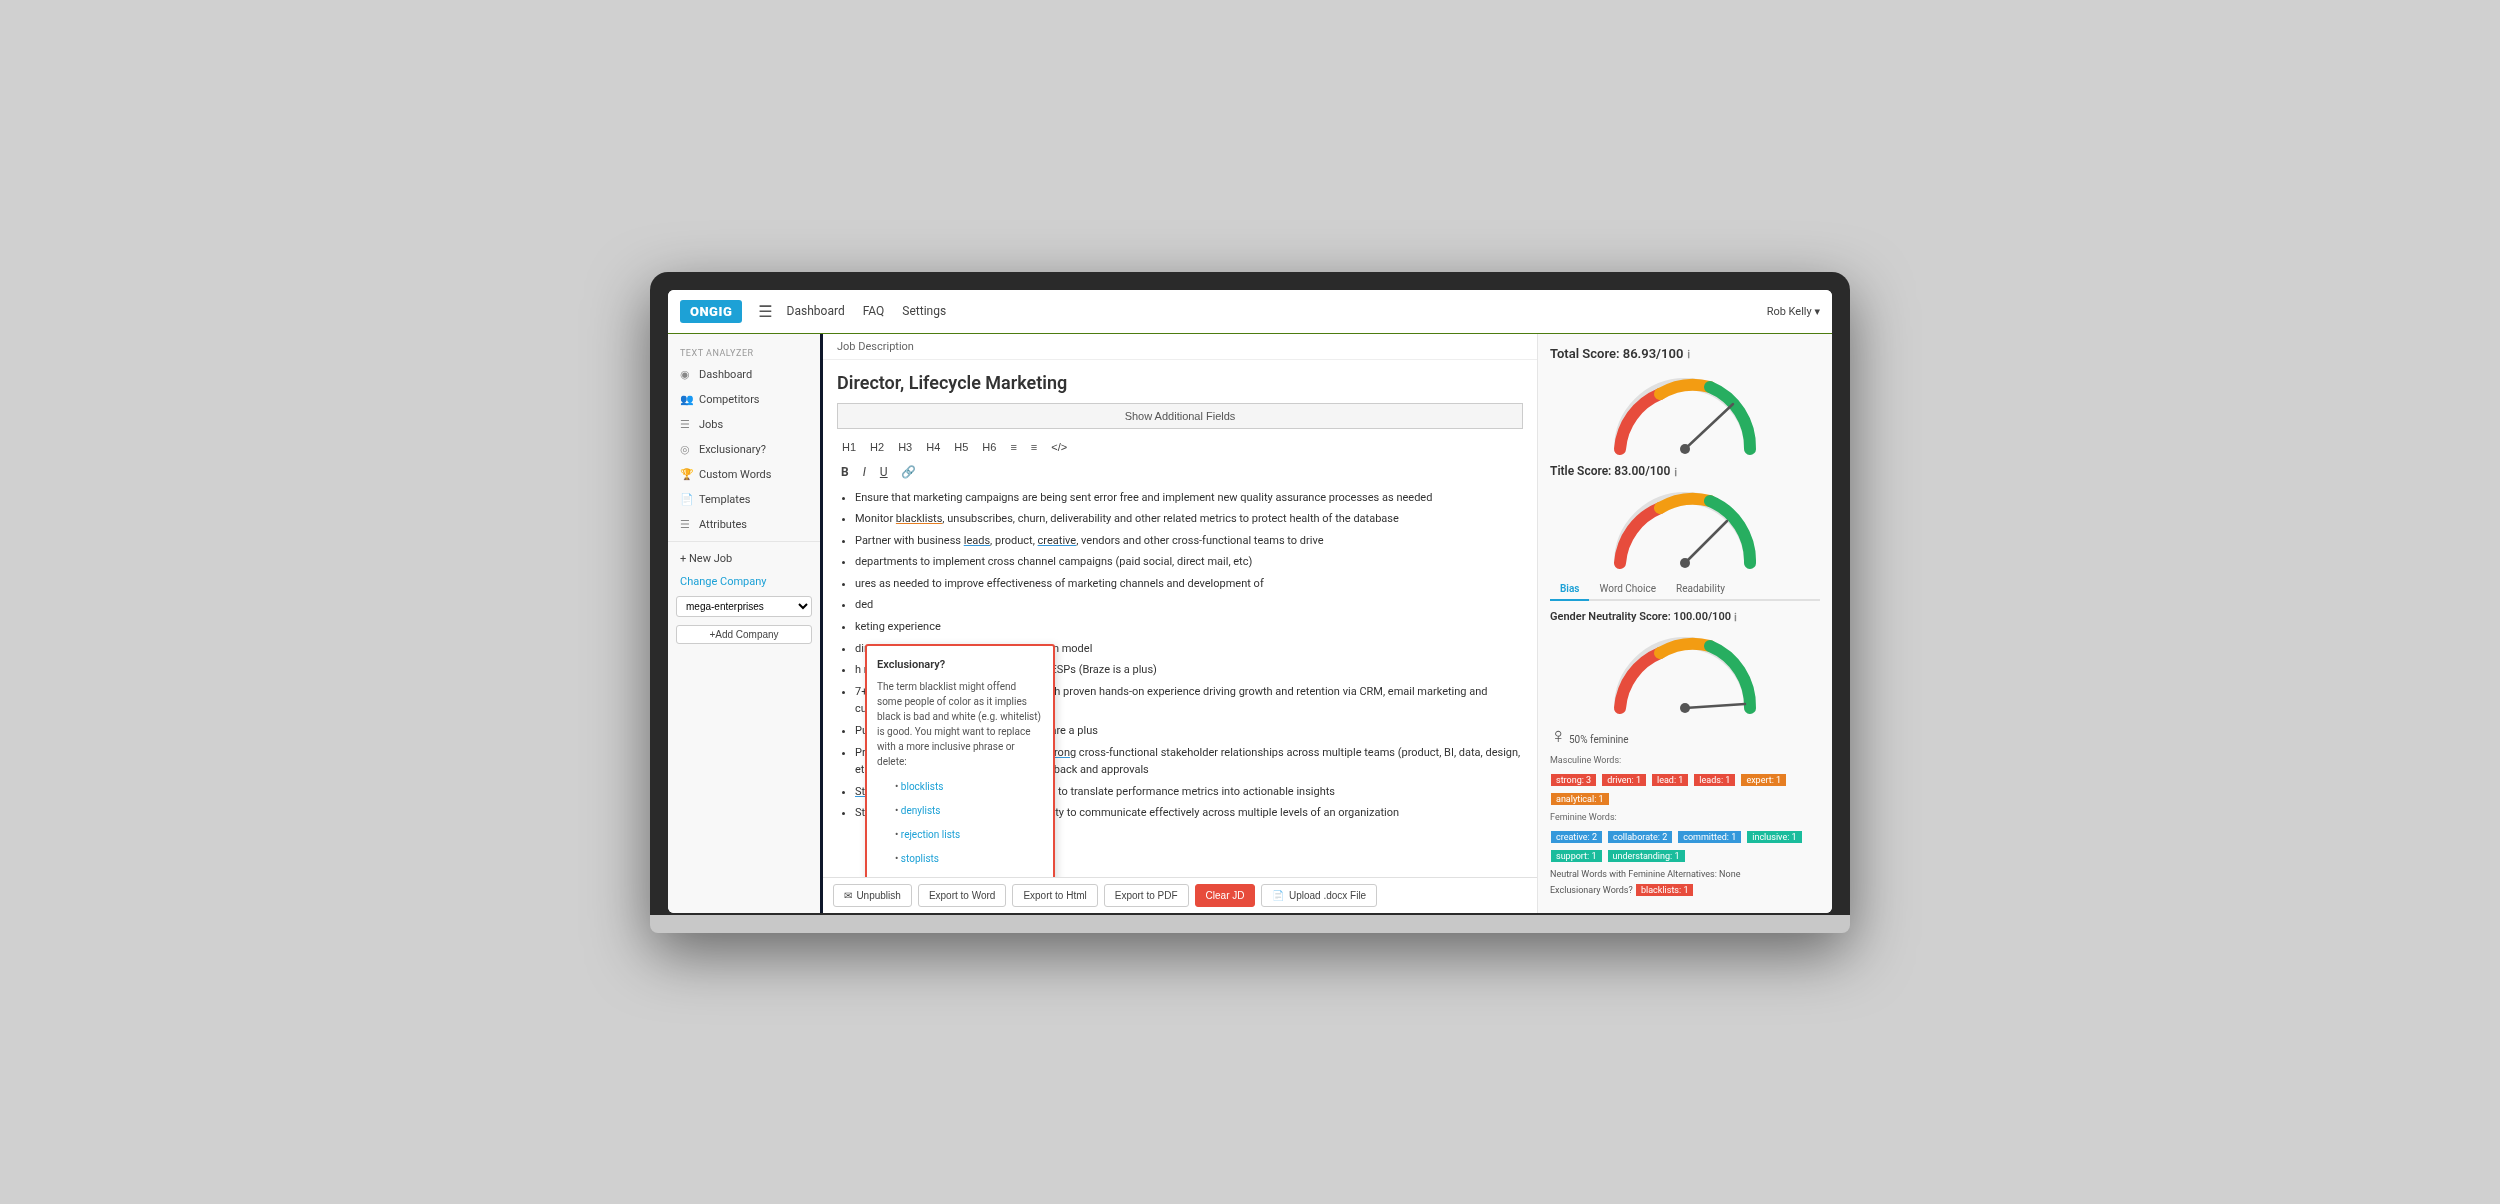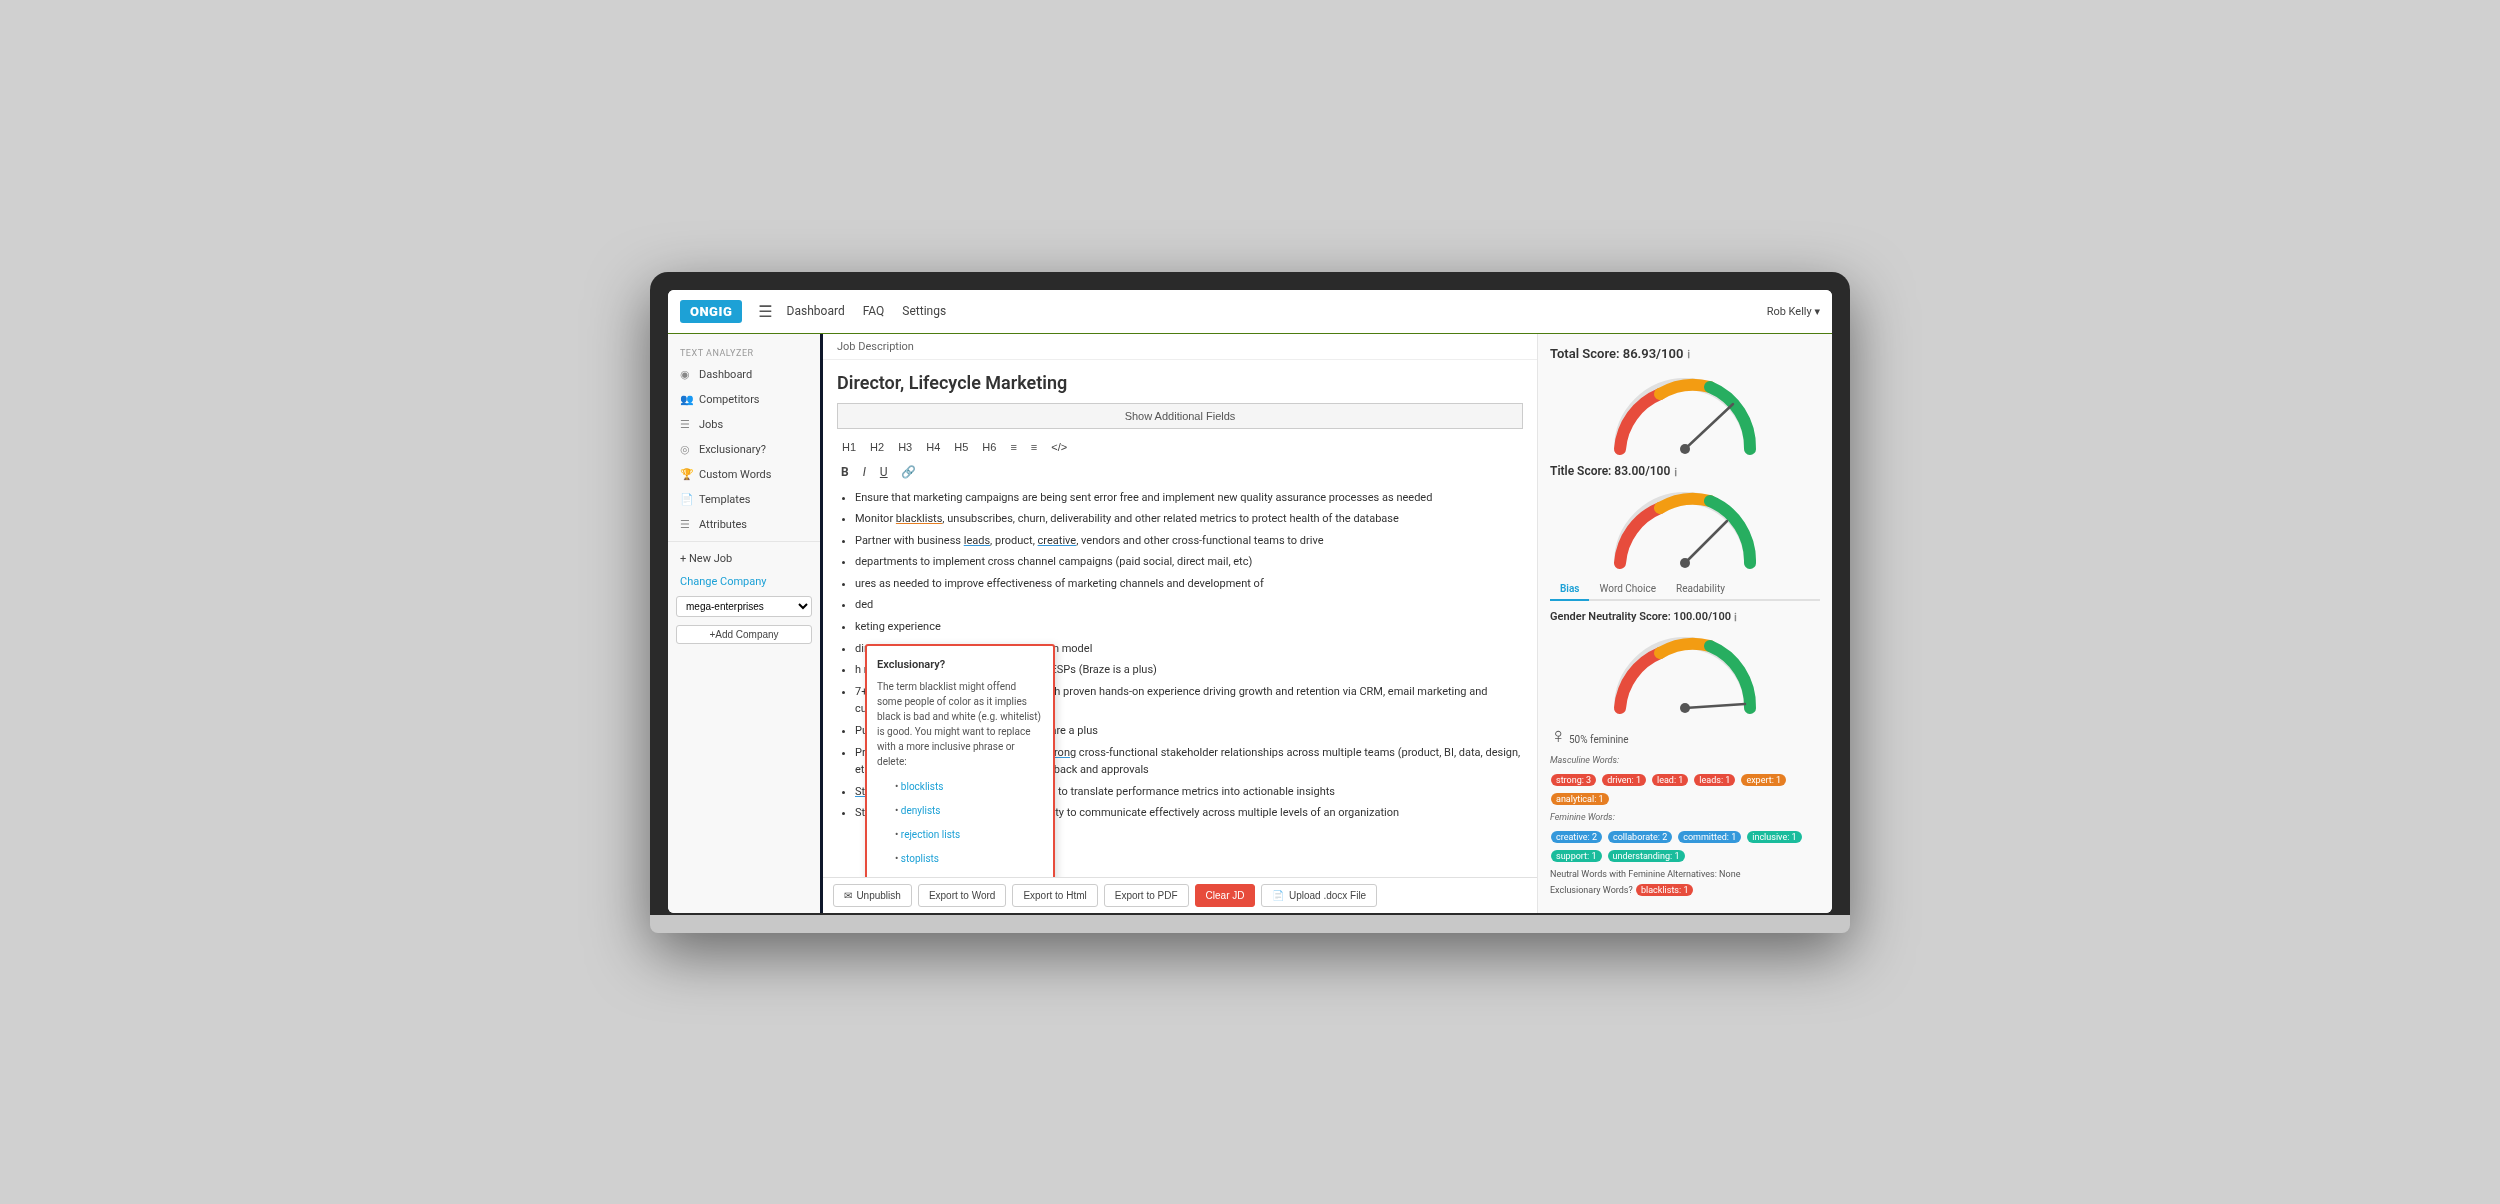--- a/index.html
+++ b/index.html
@@ -376,26 +376,25 @@
       color: #555;
       margin: 4px 0;
     }
     .word-tags-row {
       margin: 6px 0;
     }
     .word-tags-label {
       font-size: 9px;
       color: #666;
       margin-bottom: 3px;
-      font-style: italic;
     }
     .tag {
       display: inline-block;
       padding: 1px 5px;
-      border-radius: 6px;
+      border-radius: 0;
       font-size: 9px;
       margin: 1px;
       color: #fff;
     }
     .tag.red { background: #e74c3c; }
     .tag.orange { background: #e67e22; }
     .tag.blue { background: #3498db; }
     .tag.teal { background: #1abc9c; }
 
     .neutral-row {

